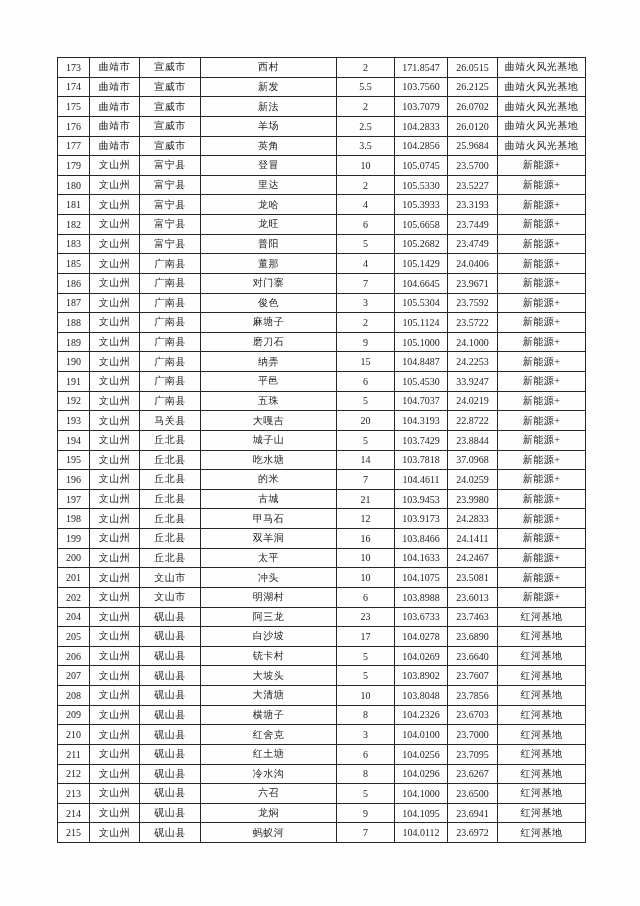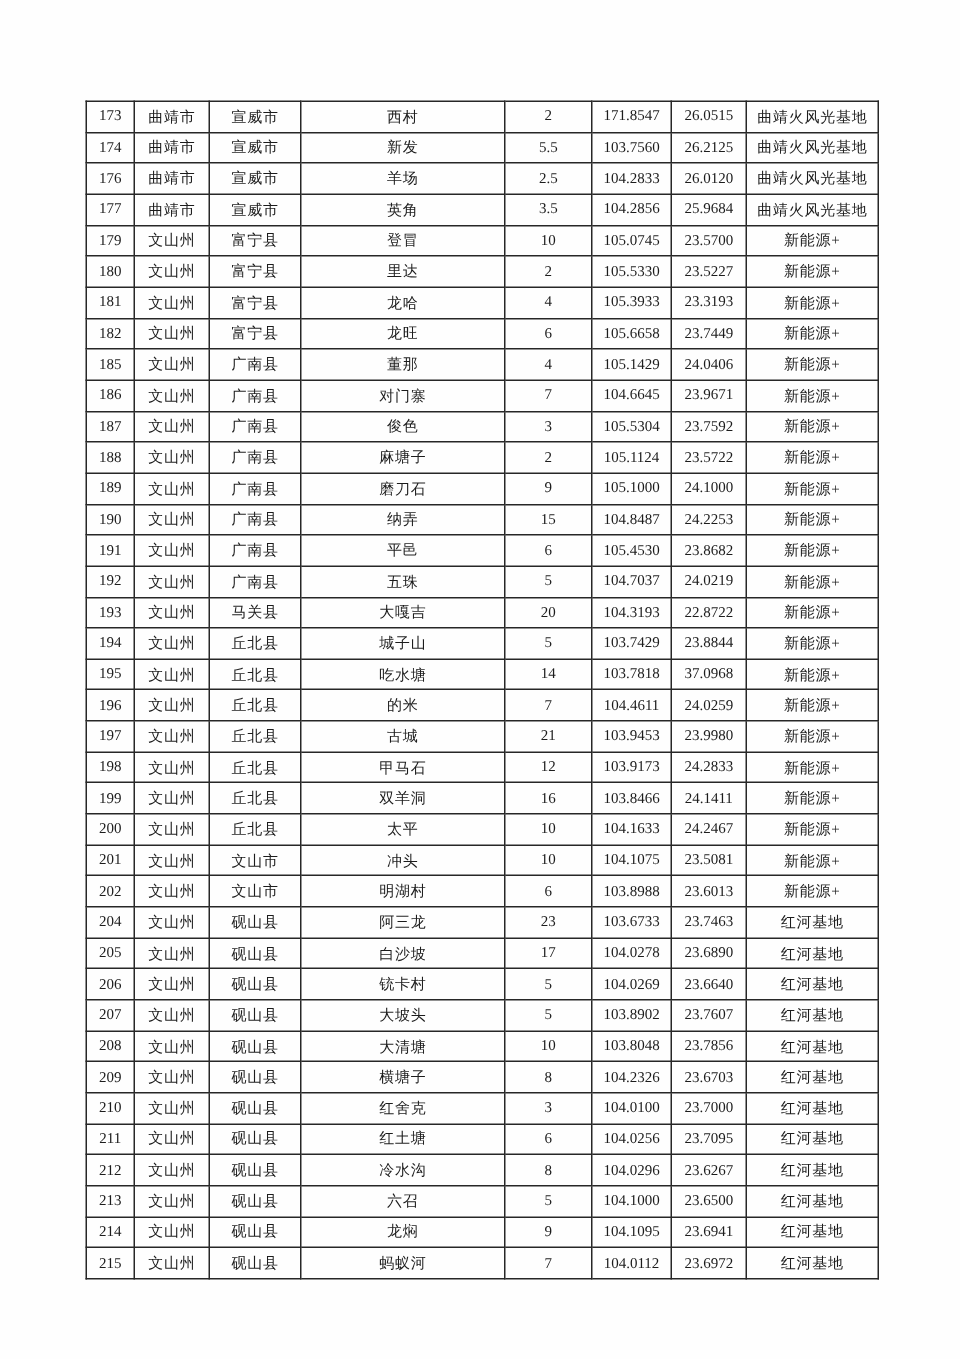--- a/index.html
+++ b/index.html
@@ -9,21 +9,21 @@
     font-family: "Liberation Serif", serif;
   }
   .page {
     position: relative;
     width: 640px; height: 906px;
     background: #fefefe;
     overflow: hidden;
   }
   table.datatable {
     position: absolute;
-    left: 57px; top: 67px;
+    left: 57px; top: 57px;
     width: 528px; height: 786px;
     border-collapse: collapse;
     table-layout: fixed;
   }
   table.datatable td {
     border: 1px solid #272727;
     text-align: center;
     vertical-align: middle;
     padding: 0;
     font-size: 10px;
@@ -75,20 +75,30 @@
           <td class="num">174</td>
           <td class="cjk">曲靖市</td>
           <td class="cjk">宣威市</td>
           <td class="cjk">新发</td>
           <td class="num">5.5</td>
           <td class="num">103.7560</td>
           <td class="num">26.2125</td>
           <td class="base">曲靖火风光基地</td>
         </tr>
         <tr>
+          <td class="num">175</td>
+          <td class="cjk">曲靖市</td>
+          <td class="cjk">宣威市</td>
+          <td class="cjk">新法</td>
+          <td class="num">2</td>
+          <td class="num">103.7079</td>
+          <td class="num">26.0702</td>
+          <td class="base">曲靖火风光基地</td>
+        </tr>
+        <tr>
           <td class="num">176</td>
           <td class="cjk">曲靖市</td>
           <td class="cjk">宣威市</td>
           <td class="cjk">羊场</td>
           <td class="num">2.5</td>
           <td class="num">104.2833</td>
           <td class="num">26.0120</td>
           <td class="base">曲靖火风光基地</td>
         </tr>
         <tr>
@@ -135,20 +145,30 @@
           <td class="num">182</td>
           <td class="cjk">文山州</td>
           <td class="cjk">富宁县</td>
           <td class="cjk">龙旺</td>
           <td class="num">6</td>
           <td class="num">105.6658</td>
           <td class="num">23.7449</td>
           <td class="base">新能源+</td>
         </tr>
         <tr>
+          <td class="num">183</td>
+          <td class="cjk">文山州</td>
+          <td class="cjk">富宁县</td>
+          <td class="cjk">普阳</td>
+          <td class="num">5</td>
+          <td class="num">105.2682</td>
+          <td class="num">23.4749</td>
+          <td class="base">新能源+</td>
+        </tr>
+        <tr>
           <td class="num">185</td>
           <td class="cjk">文山州</td>
           <td class="cjk">广南县</td>
           <td class="cjk">董那</td>
           <td class="num">4</td>
           <td class="num">105.1429</td>
           <td class="num">24.0406</td>
           <td class="base">新能源+</td>
         </tr>
         <tr>
@@ -201,21 +221,21 @@
           <td class="num">24.2253</td>
           <td class="base">新能源+</td>
         </tr>
         <tr>
           <td class="num">191</td>
           <td class="cjk">文山州</td>
           <td class="cjk">广南县</td>
           <td class="cjk">平邑</td>
           <td class="num">6</td>
           <td class="num">105.4530</td>
-          <td class="num">23.8682</td>
+          <td class="num">33.9247</td>
           <td class="base">新能源+</td>
         </tr>
         <tr>
           <td class="num">192</td>
           <td class="cjk">文山州</td>
           <td class="cjk">广南县</td>
           <td class="cjk">五珠</td>
           <td class="num">5</td>
           <td class="num">104.7037</td>
           <td class="num">24.0219</td>

